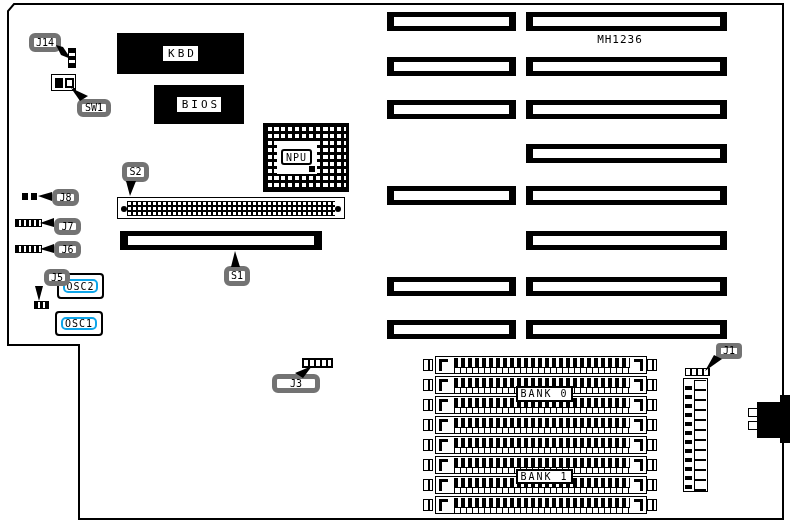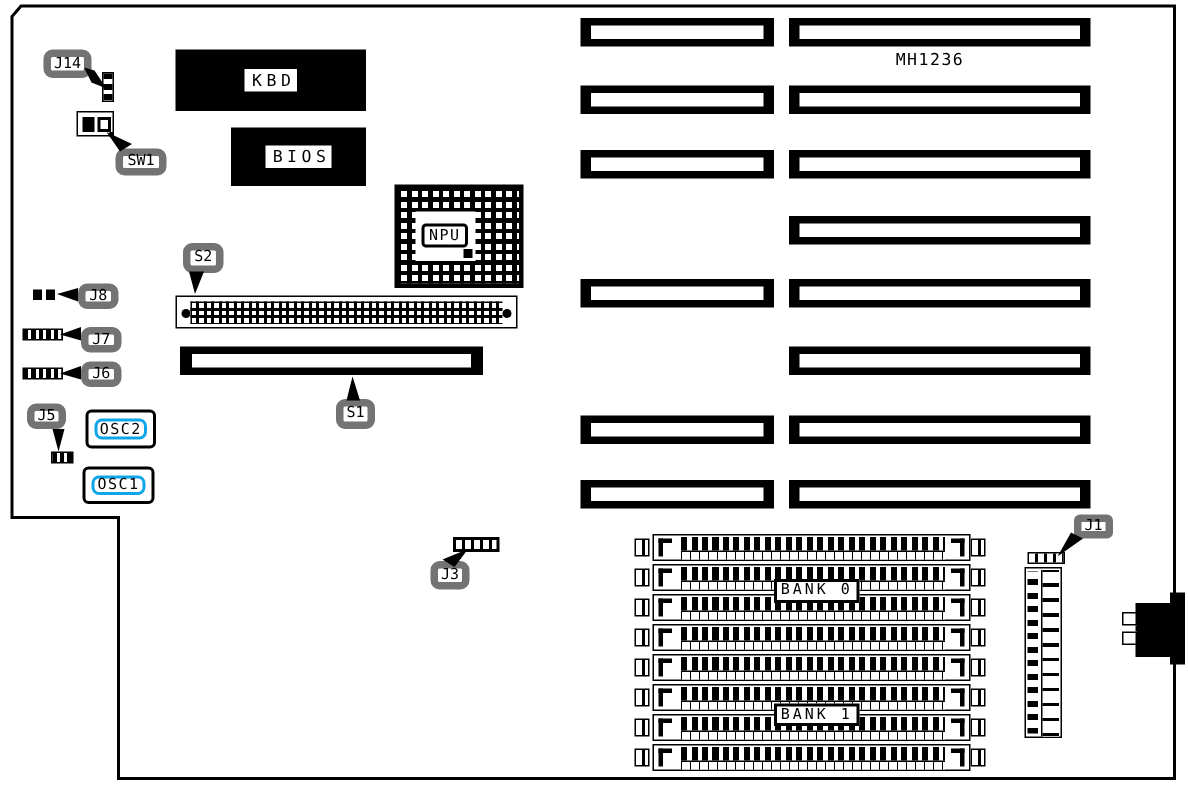--- a/index.html
+++ b/index.html
@@ -103,40 +103,40 @@
 
   <div class="abs" style="left:120px;top:231px;width:202px;height:19px;background:#000;z-index:2;">
     <div class="abs" style="left:8px;top:5px;width:186px;height:9px;background:#fff;"></div>
   </div>
   <div class="callout" style="left:224px;top:266px;width:26px;height:20px;">
     <span>S1</span>
   </div>
 
 
   <div class="conn" style="left:302px;top:358px;width:31px;height:10px;border-width:2px;background:repeating-linear-gradient(90deg,#fff 0 4px,#000 4px 6px);"></div>
-  <div class="callout" style="left:287px;top:374px;width:26px;height:19px;">
+  <div class="callout" style="left:272px;top:374px;width:48px;height:19px;">
     <span>J3</span>
   </div>
 
   <div class="abs" style="left:22px;top:193px;width:17px;height:7px;background:repeating-linear-gradient(90deg,#000 0 6px,#fff 6px 9px);z-index:2;"></div>
   <div class="callout" style="left:52px;top:189px;width:27px;height:17px;">
     <span>J8</span>
   </div>
 
   <div class="conn" style="left:15px;top:219px;width:27px;height:8px;background:repeating-linear-gradient(90deg,#000 0 3px,#fff 3px 5px);"></div>
   <div class="callout" style="left:54px;top:218px;width:27px;height:17px;">
     <span>J7</span>
   </div>
 
   <div class="conn" style="left:15px;top:245px;width:27px;height:8px;background:repeating-linear-gradient(90deg,#000 0 3px,#fff 3px 5px);"></div>
   <div class="callout" style="left:54px;top:241px;width:27px;height:17px;">
     <span>J6</span>
   </div>
 
-  <div class="callout" style="left:18px;top:269px;width:26px;height:17px;">
+  <div class="callout" style="left:44px;top:269px;width:26px;height:17px;">
     <span>J5</span>
   </div>
   <div class="conn" style="left:34px;top:301px;width:15px;height:8px;background:repeating-linear-gradient(90deg,#000 0 3px,#fff 3px 5px);"></div>
 
   <div class="osc" style="left:57px;top:273px;width:47px;height:26px;">
     <div class="osc-label">
       <span>OSC2</span>
     </div>
   </div>
   <div class="osc" style="left:55px;top:311px;width:48px;height:25px;">

